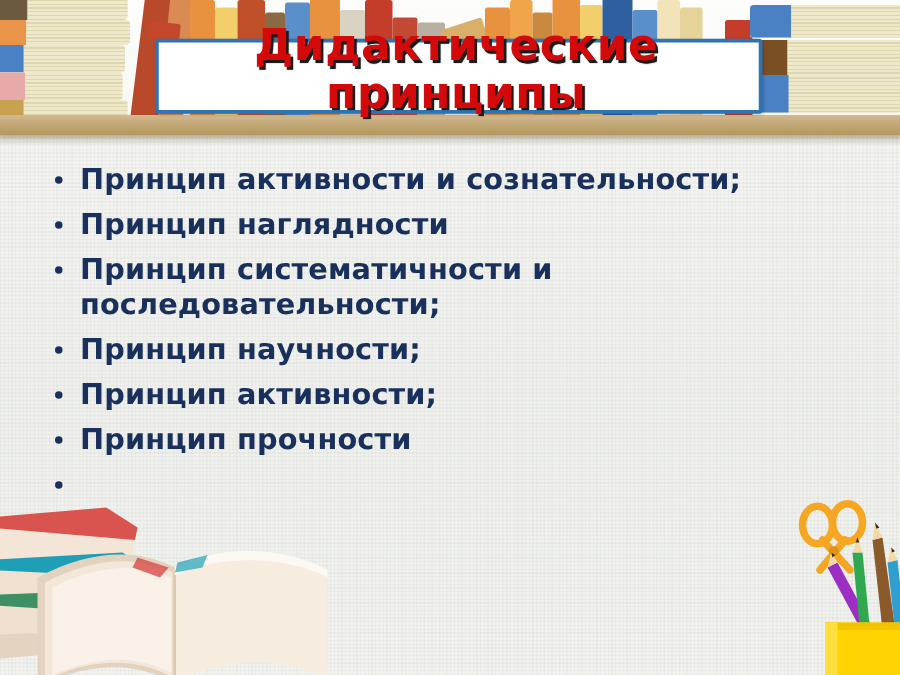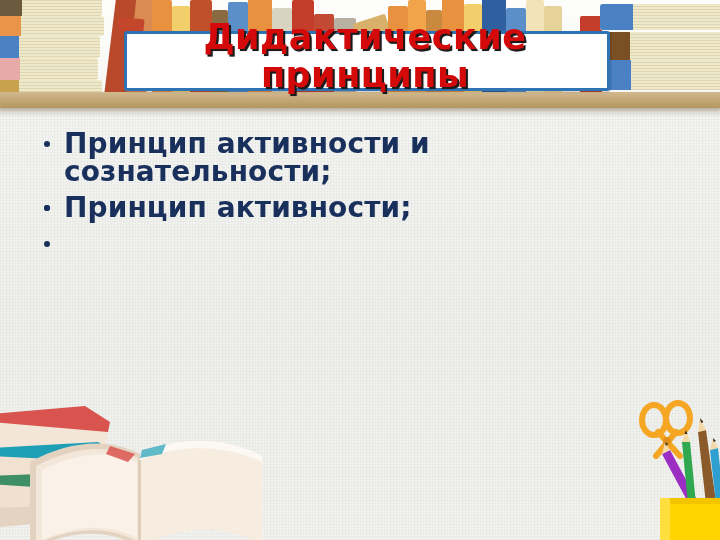--- a/index.html
+++ b/index.html
@@ -109,21 +109,21 @@
     width: 640px;
     margin: 0;
     padding: 0;
     list-style: none;
   }
   .bullets li {
     position: relative;
     padding-left: 30px;
     margin-bottom: 8px;
     color: #19305c;
-    font-size: 28px;
+    font-size: 23px;
     line-height: 28px;
     font-weight: 700;
     letter-spacing: .1px;
   }
   .bullets li .dot {
     position: absolute;
     left: 10px; top: 11px;
     width: 6px; height: 6px;
     border-radius: 50%;
     background: #19305c;
@@ -213,24 +213,37 @@
   <div class="title-box"></div>
   <div class="title-text">Дидактические принципы</div>
 
   <ul class="bullets">
     <li>
       <span class="dot"></span>
       <span>Принцип активности и сознательности;</span>
     </li>
     <li>
       <span class="dot"></span>
+      <span>Принцип наглядности</span>
+    </li>
+    <li>
+      <span class="dot"></span>
+      <span>Принцип систематичности и последовательности;</span>
+    </li>
+    <li>
+      <span class="dot"></span>
+      <span>Принцип научности;</span>
     </li>
     <li>
       <span class="dot"></span>
       <span>Принцип активности;</span>
+    </li>
+    <li>
+      <span class="dot"></span>
+      <span>Принцип прочности</span>
     </li>
     <li>
       <span class="dot"></span>
     </li>
   </ul>
 
   <svg class="openbook" viewBox="0 0 310 160">
 
     <g>
       <path d="M0 22 L95 14 L120 30 L118 40 L0 46 Z" fill="#d9534f"></path>

